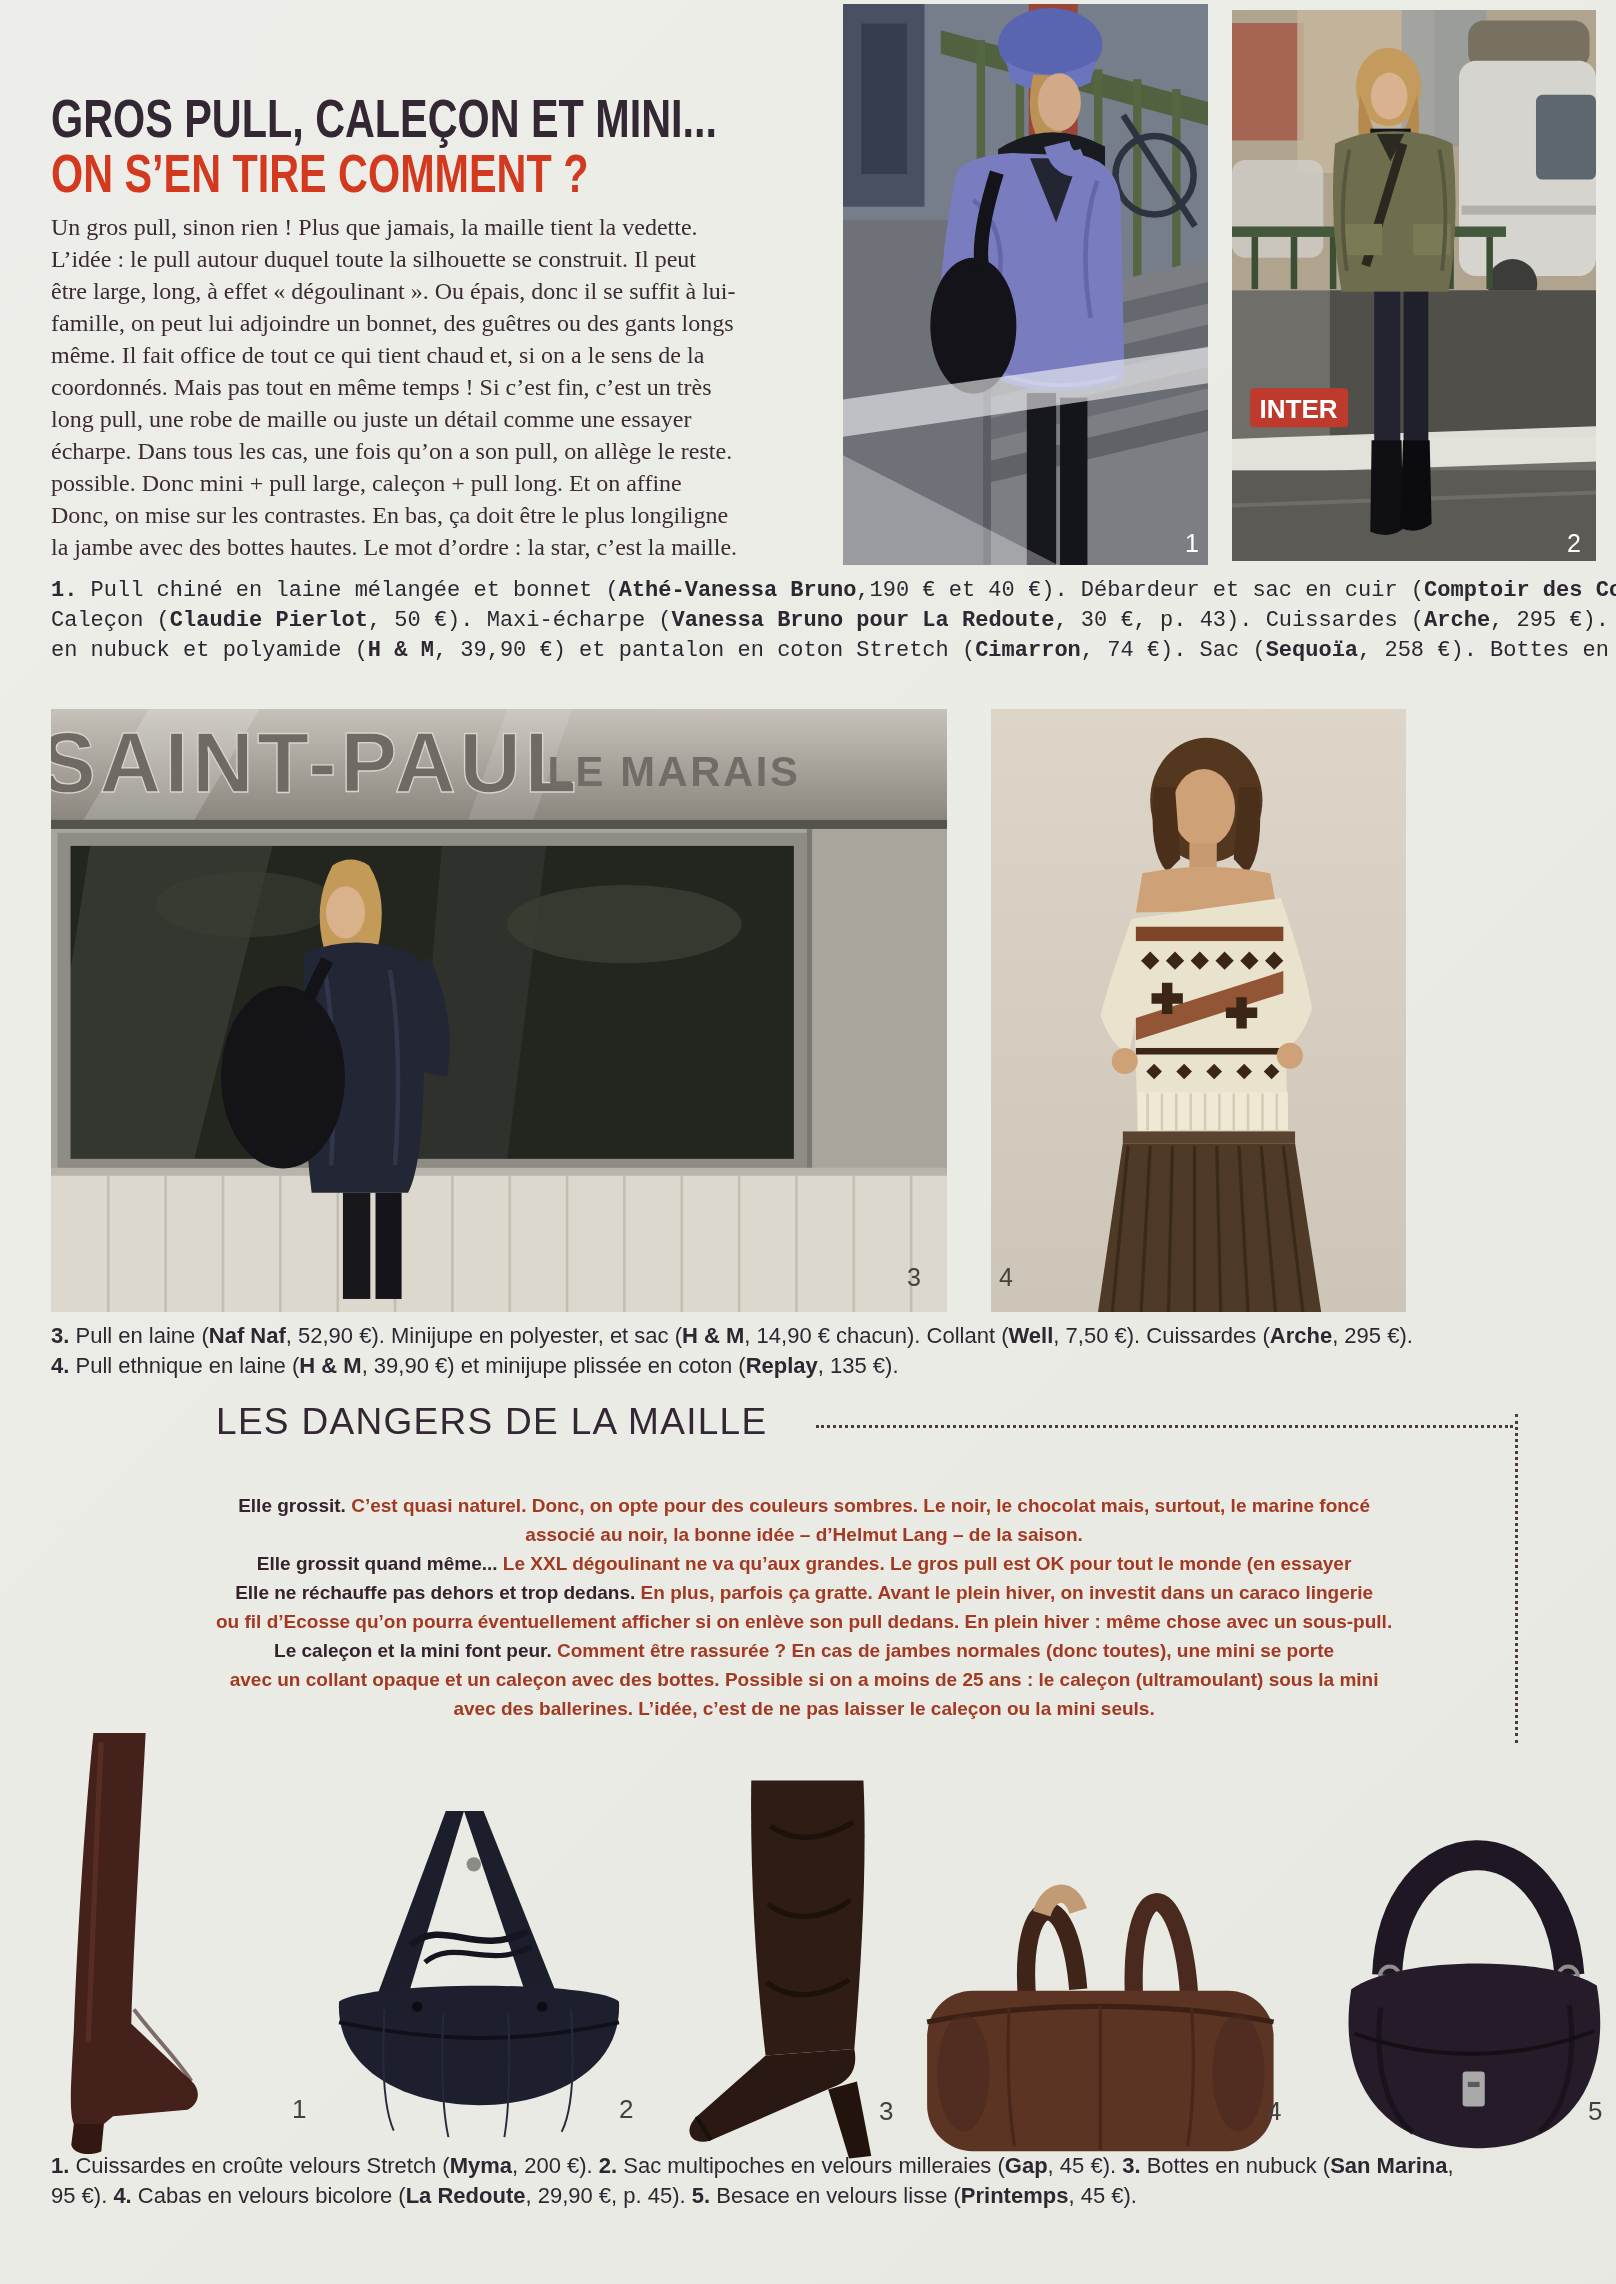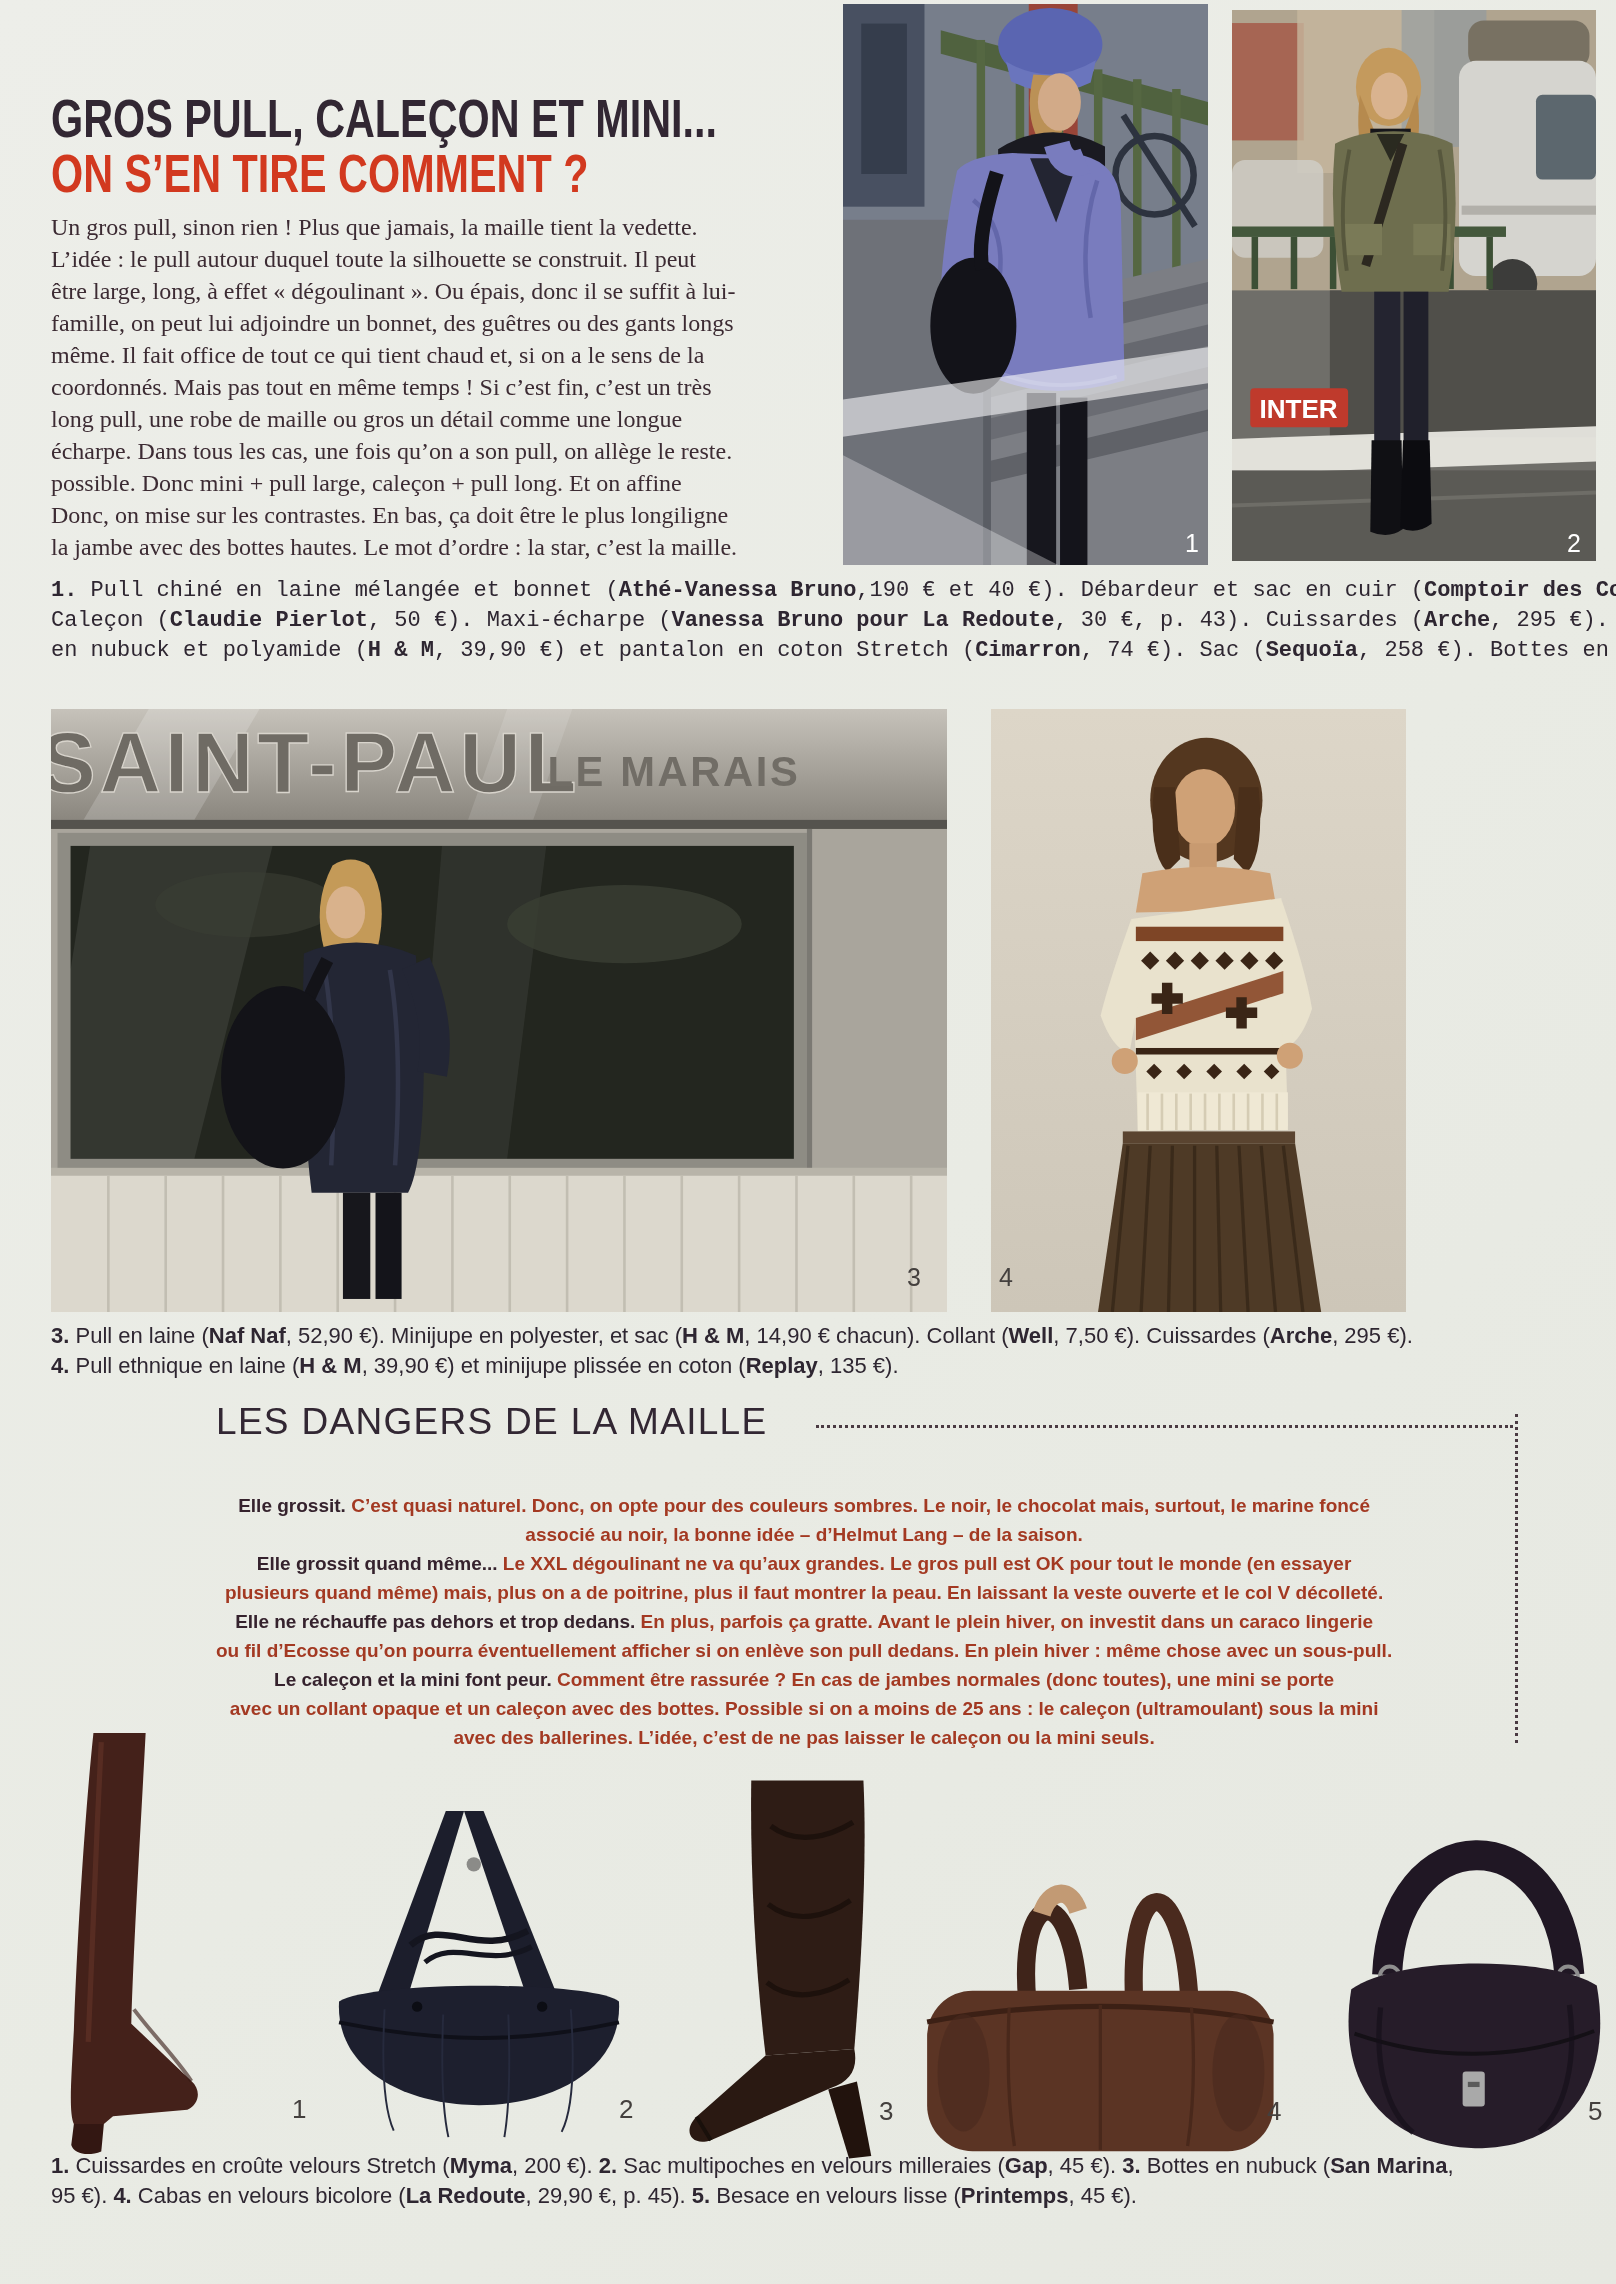--- a/index.html
+++ b/index.html
@@ -61,21 +61,21 @@
     <span class="l t2">ON S’EN TIRE COMMENT ?</span>
   </div>
 
   <div class="intro">
     <div>Un gros pull, sinon rien ! Plus que jamais, la maille tient la vedette.</div>
     <div>L’idée : le pull autour duquel toute la silhouette se construit. Il peut</div>
     <div>être large, long, à effet « dégoulinant ». Ou épais, donc il se suffit à lui-</div>
     <div>famille, on peut lui adjoindre un bonnet, des guêtres ou des gants longs</div>
     <div>même. Il fait office de tout ce qui tient chaud et, si on a le sens de la</div>
     <div>coordonnés. Mais pas tout en même temps ! Si c’est fin, c’est un très</div>
-    <div>long pull, une robe de maille ou gros un détail comme une longue</div>
+    <div>long pull, une robe de maille ou juste un détail comme une essayer</div>
     <div>écharpe. Dans tous les cas, une fois qu’on a son pull, on allège le reste.</div>
     <div>possible. Donc mini + pull large, caleçon + pull long. Et on affine</div>
     <div>Donc, on mise sur les contrastes. En bas, ça doit être le plus longiligne</div>
     <div>la jambe avec des bottes hautes. Le mot d’ordre : la star, c’est la maille.</div>
   </div>
 
   <div class="photo photo1">
     <svg viewBox="0 0 560 858" preserveAspectRatio="none">
       <rect width="560" height="858" fill="#868c95"></rect>
       <rect width="560" height="520" fill="#79808c"></rect>
@@ -317,21 +317,20 @@
     <div><span style="font-weight: 700;">4. </span><span>Pull ethnique en laine (</span><span style="font-weight: 700;">H &amp; M</span><span>, 39,90 €) et minijupe plissée en coton (</span><span style="font-weight: 700;">Replay</span><span>, 135 €).</span></div>
   </div>
 
   <div class="dheading">LES DANGERS DE LA MAILLE</div>
   <div class="dot-h"></div>
   <div class="dot-v"></div>
   <div class="dangers">
     <div><span class="dk">Elle grossit. </span><span class="rd">C’est quasi naturel. Donc, on opte pour des couleurs sombres. Le noir, le chocolat mais, surtout, le marine foncé</span></div>
     <div><span class="rd">associé au noir, la bonne idée – d’Helmut Lang – de la saison.</span></div>
     <div><span class="dk">Elle grossit quand même... </span><span class="rd">Le XXL dégoulinant ne va qu’aux grandes. Le gros pull est OK pour tout le monde (en essayer</span></div>
-    <div><span class="rd">plusieurs quand même) mais, plus on a de poitrine, plus il faut montrer la peau. En laissant la veste ouverte et le col V décolleté.</span></div>
     <div><span class="dk">Elle ne réchauffe pas dehors et trop dedans. </span><span class="rd">En plus, parfois ça gratte. Avant le plein hiver, on investit dans un caraco lingerie</span></div>
     <div><span class="rd">ou fil d’Ecosse qu’on pourra éventuellement afficher si on enlève son pull dedans. En plein hiver : même chose avec un sous-pull.</span></div>
     <div><span class="dk">Le caleçon et la mini font peur. </span><span class="rd">Comment être rassurée ? En cas de jambes normales (donc toutes), une mini se porte</span></div>
     <div><span class="rd">avec un collant opaque et un caleçon avec des bottes. Possible si on a moins de 25 ans : le caleçon (ultramoulant) sous la mini</span></div>
     <div><span class="rd">avec des ballerines. L’idée, c’est de ne pas laisser le caleçon ou la mini seuls.</span></div>
   </div>
 
   <div class="photo prod1">
     <svg viewBox="0 0 380 655" preserveAspectRatio="none">
       <path d="M88,6 L168,6 C160,160 150,320 146,452 L238,540 C254,554 250,576 232,584 L118,594 L104,606 L58,606 C50,586 54,540 58,462 C64,300 76,120 88,6 Z" fill="#44211a"></path>

